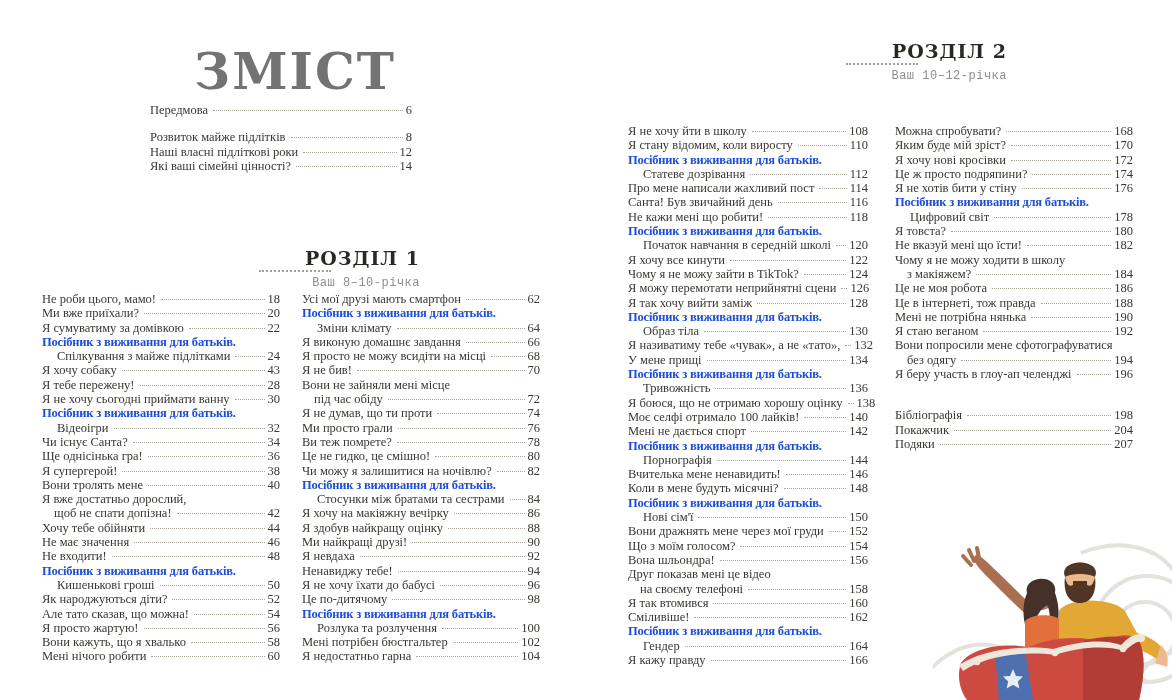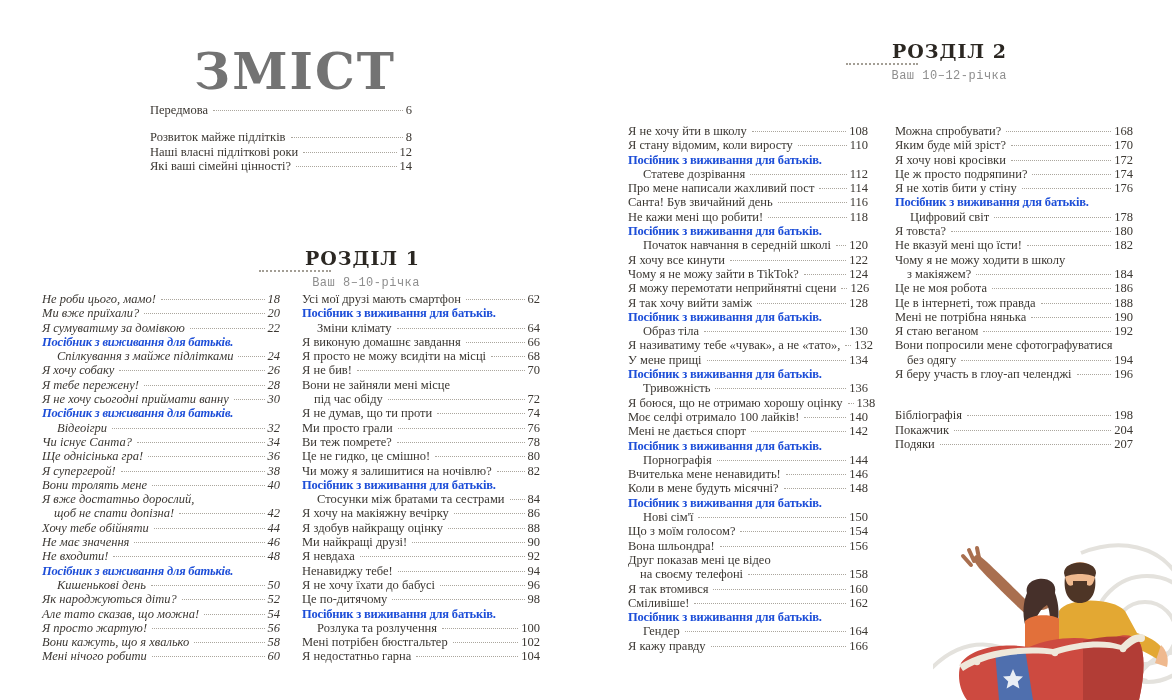--- a/index.html
+++ b/index.html
@@ -57,21 +57,21 @@
       <span class="pg">14</span>
     </div>
   </div>
 
 <div class="abs section-head" style="left:170px;top:216px;width:250px;margin-top:31px;">
   <div class="section-title">РОЗДІЛ 1</div>
   <div class="section-rule"></div>
   <div class="section-sub">Ваш 8–10-річка</div>
 </div>
 
-<div class="abs toc-col" style="left:42px;top:292px;width:238px;font-style:italic;">
+<div class="abs toc-col" style="left:42px;top:292px;width:238px;">
     <div class="toc-line t-e">
       <span class="lbl">Не роби цього, мамо!</span>
       <span class="dots"></span>
       <span class="pg">18</span>
     </div>
     <div class="toc-line t-e">
       <span class="lbl">Ми вже приїхали?</span>
       <span class="dots"></span>
       <span class="pg">20</span>
     </div>
@@ -84,21 +84,21 @@
       <span class="lbl">Посібник з виживання для батьків.</span>
     </div>
     <div class="toc-line t-s">
       <span class="lbl">Спілкування з майже підлітками</span>
       <span class="dots"></span>
       <span class="pg">24</span>
     </div>
     <div class="toc-line t-e">
       <span class="lbl">Я хочу собаку</span>
       <span class="dots"></span>
-      <span class="pg">26</span>
+      <span class="pg">43</span>
     </div>
     <div class="toc-line t-e">
       <span class="lbl">Я тебе пережену!</span>
       <span class="dots"></span>
       <span class="pg">28</span>
     </div>
     <div class="toc-line t-e">
       <span class="lbl">Я не хочу сьогодні приймати ванну</span>
       <span class="dots"></span>
       <span class="pg">30</span>
@@ -151,21 +151,21 @@
     </div>
     <div class="toc-line t-e">
       <span class="lbl">Не входити!</span>
       <span class="dots"></span>
       <span class="pg">48</span>
     </div>
     <div class="toc-line t-h">
       <span class="lbl">Посібник з виживання для батьків.</span>
     </div>
     <div class="toc-line t-s">
-      <span class="lbl">Кишенькові день</span>
+      <span class="lbl">Кишенькові гроші</span>
       <span class="dots"></span>
       <span class="pg">50</span>
     </div>
     <div class="toc-line t-e">
       <span class="lbl">Як народжуються діти?</span>
       <span class="dots"></span>
       <span class="pg">52</span>
     </div>
     <div class="toc-line t-e">
       <span class="lbl">Але тато сказав, що можна!</span>
@@ -441,20 +441,25 @@
       <span class="dots"></span>
       <span class="pg">148</span>
     </div>
     <div class="toc-line t-h">
       <span class="lbl">Посібник з виживання для батьків.</span>
     </div>
     <div class="toc-line t-s">
       <span class="lbl">Нові сім'ї</span>
       <span class="dots"></span>
       <span class="pg">150</span>
+    </div>
+    <div class="toc-line t-e">
+      <span class="lbl">Вони дражнять мене через мої груди</span>
+      <span class="dots"></span>
+      <span class="pg">152</span>
     </div>
     <div class="toc-line t-e">
       <span class="lbl">Що з моїм голосом?</span>
       <span class="dots"></span>
       <span class="pg">154</span>
     </div>
     <div class="toc-line t-e">
       <span class="lbl">Вона шльондра!</span>
       <span class="dots"></span>
       <span class="pg">156</span>

